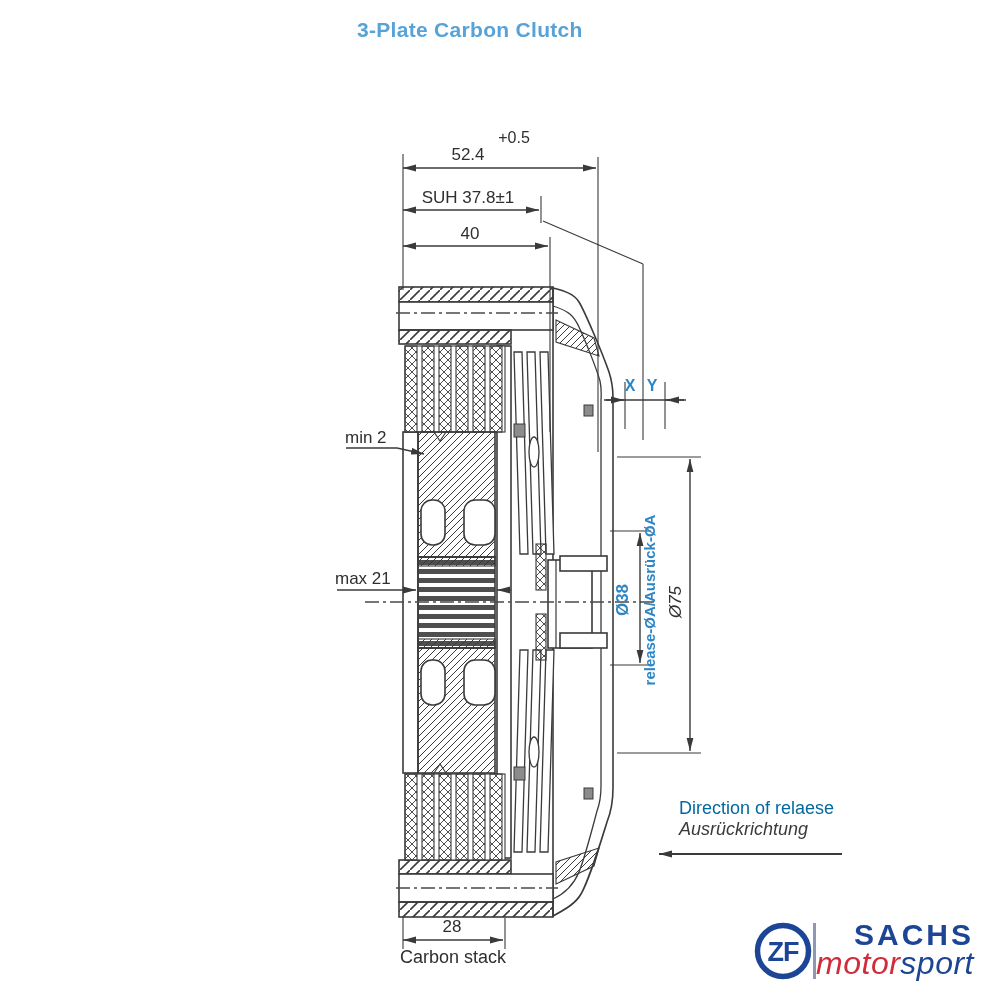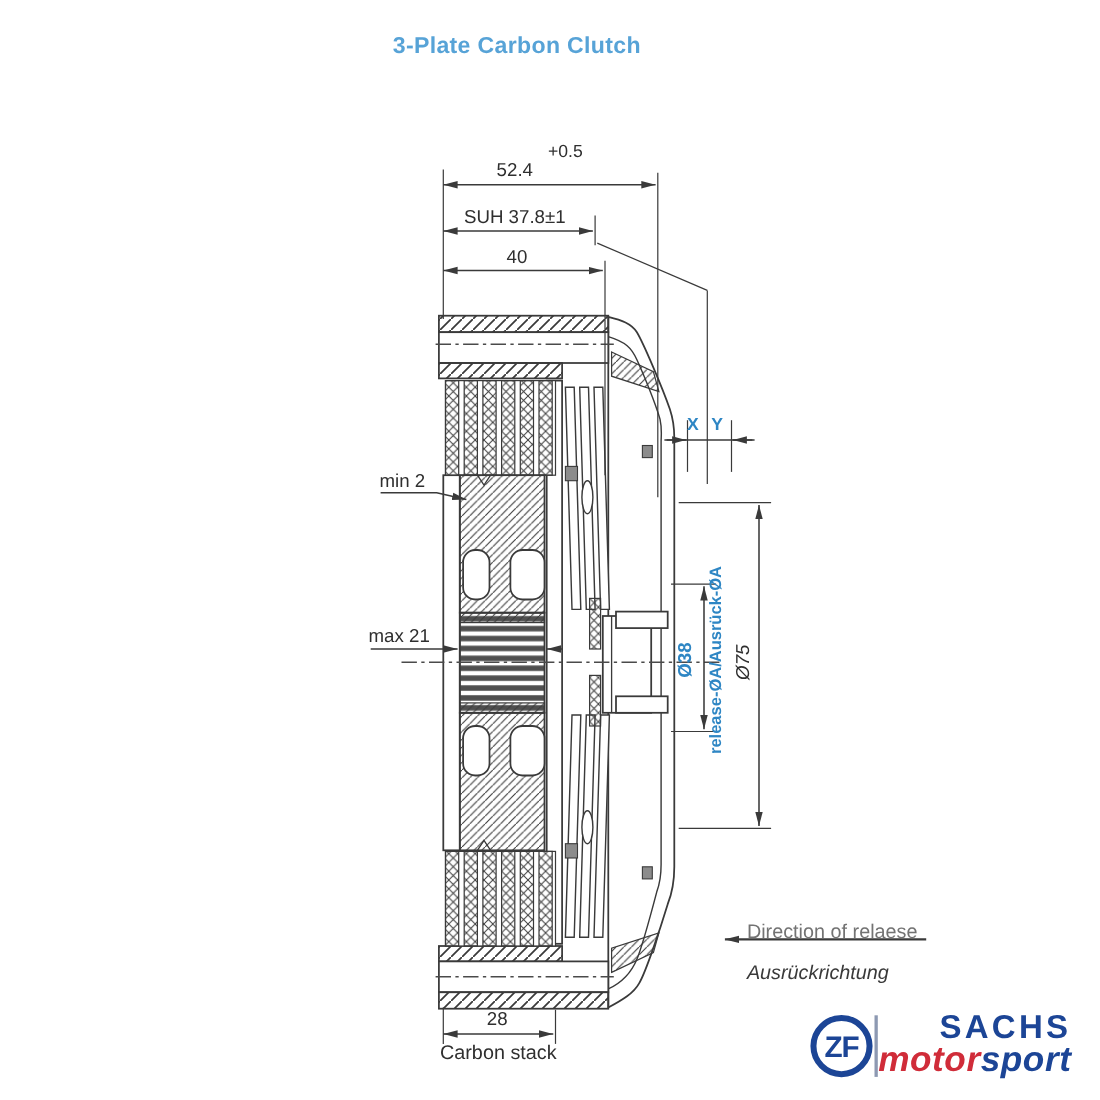--- a/index.html
+++ b/index.html
@@ -1,32 +1,32 @@
 <!DOCTYPE html>
 <html><head>
 <meta charset="utf-8">
 <style>
   html,body{margin:0;padding:0;}
   body{
     width:1000px;height:1000px;position:relative;background:#ffffff;
     font-family:"Liberation Sans", sans-serif;overflow:hidden;
   }
-  .title-block{position:absolute;left:357px;top:28px;line-height:28px;}
+  .title-block{position:absolute;left:357px;top:16px;line-height:28px;}
   .title-blue{font-size:21px;font-weight:bold;color:#57a3d7;letter-spacing:.3px;}
   .title-part{font-size:21px;font-weight:bold;color:#1f2736;letter-spacing:.4px;margin-top:1px;}
   .drawing-svg{position:absolute;left:0;top:0;width:1000px;height:1000px;}
   .direction-block{position:absolute;left:679px;top:798px;}
-  .direction-en{font-size:18px;color:#737373;margin-top:39px;}
-  .direction-de{font-size:18px;color:#3a3a3a;font-style:italic;margin-top:16px;}
+  .direction-en{font-size:18px;color:#0369a1;}
+  .direction-de{font-size:18px;color:#3a3a3a;font-style:italic;margin-top:0;}
   .logo-block{position:absolute;top:921px;right:26px;display:flex;align-items:center;}
   .zf-emblem{width:60px;height:60px;}
   .logo-divider{width:3px;height:56px;background:#8d99b2;}
   .logo-text{display:flex;flex-direction:column;align-items:flex-end;}
   .logo-sachs{font-size:30px;font-weight:bold;color:#1c4596;letter-spacing:3px;line-height:25px;}
-  .logo-motorsport{font-size:32px;font-weight:bold;font-style:italic;line-height:33px;letter-spacing:.5px;}
+  .logo-motorsport{font-size:32px;font-weight:normal;font-style:italic;line-height:33px;letter-spacing:.5px;}
   .logo-motor{color:#d02c39;}
   .logo-sport{color:#1c4596;}
 </style>
 </head>
 <body>
 
 <div class="title-block">
   <div class="title-blue">3-Plate Carbon Clutch</div>
 </div>
 

